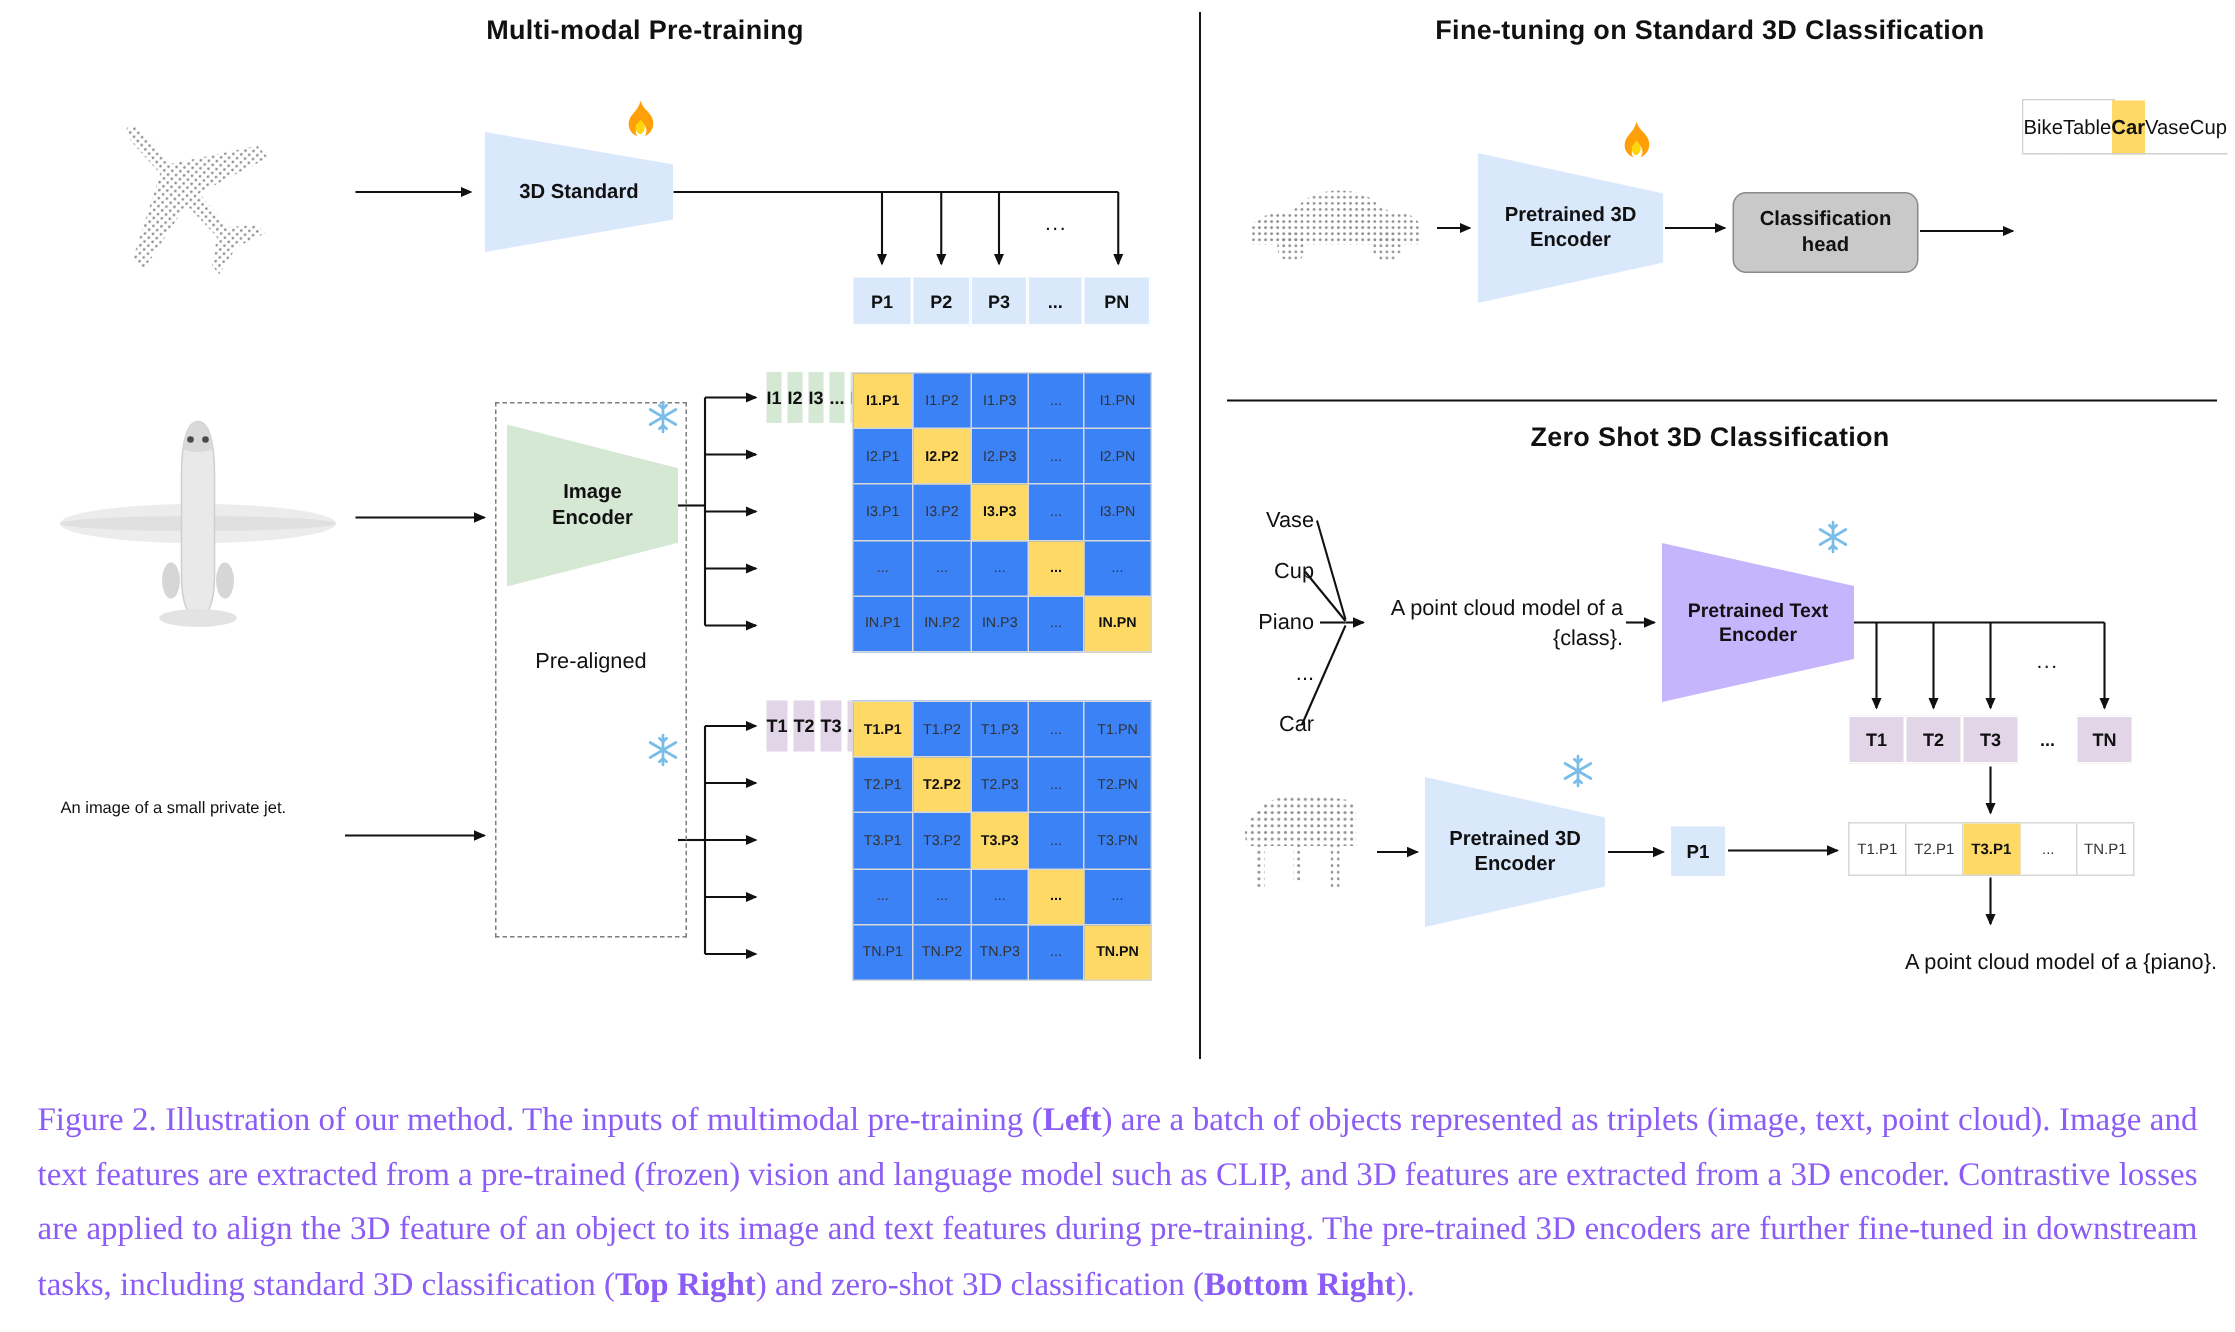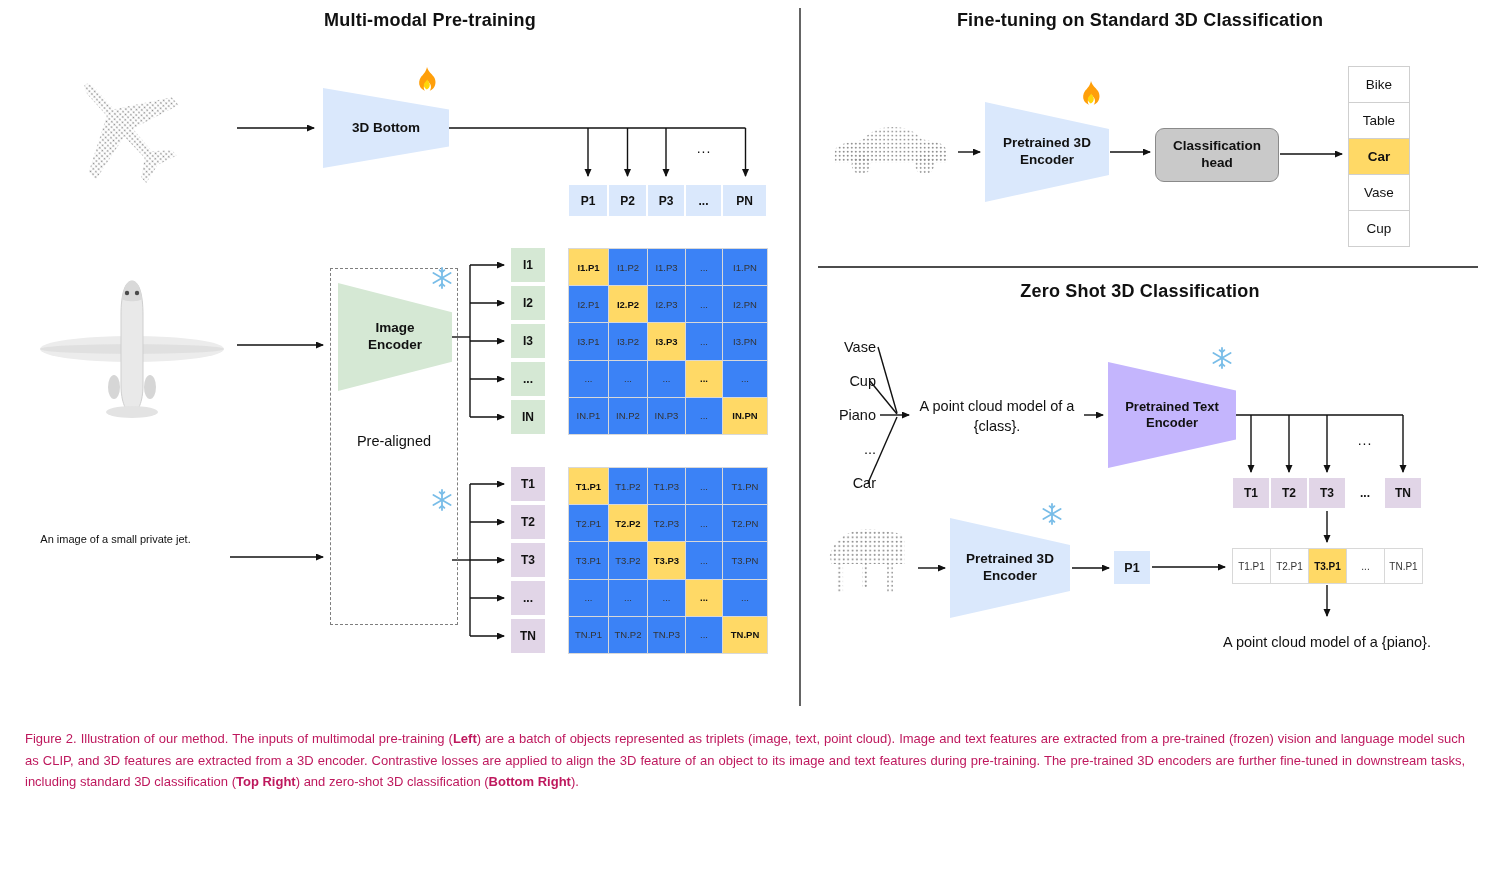--- a/index.html
+++ b/index.html
@@ -7,47 +7,47 @@
   .figure{position:relative;width:1490px;height:712px;background:#fff;overflow:hidden}
   .abs{position:absolute}
   .panel-title{font-weight:bold;font-size:18px;text-align:center;letter-spacing:.2px}
   .trap{position:absolute;display:flex;align-items:center;justify-content:center;text-align:center;
         font-weight:bold;font-size:13.5px;line-height:1.25;padding:0 12px;
         clip-path:polygon(0 0,100% 27%,100% 73%,0 100%)}
   .blue{background:#dae8fc}.green{background:#d5e8d4}.purple{background:#c4b5fd}
   .dashedbox{position:absolute;border:1.6px dashed #7e7e7e}
   .pgrid{display:grid;grid-template-columns:40px 39px 38px 37px 45px}
   .pcell{height:33px;background:#dae8fc;border:1px solid #fff;display:flex;align-items:center;justify-content:center;font-weight:bold;font-size:12px}
-  .labelcol{display:flex;flex-direction:column;gap:4px;width:34px}
+  .labelcol{display:flex;flex-direction:row;gap:4px;width:34px}
   .icell,.tcell{height:34px;display:flex;align-items:center;justify-content:center;font-weight:bold;font-size:12px}
   .icell{background:#d5e8d4}.tcell{background:#e1d5e7}
   .matrix{display:grid;grid-template-columns:40px 39px 38px 37px 45px;grid-auto-rows:37.2px;
           border-left:1px solid #d8d8d8;border-top:1px solid #d8d8d8;background:#3b82f6}
   .mcell{border-right:1px solid #d8d8d8;border-bottom:1px solid #d8d8d8;display:flex;align-items:center;justify-content:center;font-size:9.5px;color:#333}
   .mcell.hl{background:#ffd966;font-weight:bold;color:#111}
-  .classcol{display:flex;flex-direction:column;border:1px solid #cfcfcf;border-bottom:none;background:#fff;width:62px}
+  .classcol{display:flex;flex-direction:row;border:1px solid #cfcfcf;border-bottom:none;background:#fff;width:62px}
   .ccell{height:36px;border-bottom:1px solid #cfcfcf;display:flex;align-items:center;justify-content:center;font-size:13.5px;background:#fff}
   .ccell.hl{background:#ffd966;font-weight:bold}
   .headbox{position:absolute;background:#c9c9c9;border:1.5px solid #8a8a8a;border-radius:9px;
            display:flex;align-items:center;justify-content:center;text-align:center;font-weight:bold;font-size:13.5px;line-height:1.25;padding:0 26px}
   .wordcol{display:flex;flex-direction:column;gap:4px}
   .word{height:30px;display:flex;align-items:center;justify-content:flex-end;font-size:14.5px}
   .zst{display:grid;grid-template-columns:repeat(5,38px)}
   .ztcell{height:32px;background:#e1d5e7;border:1px solid #fff;display:flex;align-items:center;justify-content:center;font-weight:bold;font-size:12px}
   .ztcell.dots{background:transparent;border-color:transparent}
   .zsr{display:grid;grid-template-columns:repeat(5,38px);grid-auto-rows:35px;border-left:1px solid #d8d8d8;border-top:1px solid #d8d8d8;background:#fff}
   .rcell{border-right:1px solid #d8d8d8;border-bottom:1px solid #d8d8d8;display:flex;align-items:center;justify-content:center;font-size:10px;color:#333}
   .rcell.hl{background:#ffd966;font-weight:bold;color:#111}
   .p1cell{background:#dae8fc;display:flex;align-items:center;justify-content:center;font-weight:bold;font-size:12.5px}
   .fan-dots{font-size:14px;letter-spacing:1px;text-align:center}
-  .plain-text{font-size:14.5px;text-align:center;line-height:1.4}
+  .plain-text{font-size:14.5px;text-align:right;line-height:1.4}
   .input-caption{font-size:11px;text-align:center;line-height:1.45}
   .prealigned{font-size:14.5px;text-align:center}
   .caption-wrap{padding:16px 25px 10px 25px}
-  .caption{font-family:Liberation Sans, sans-serif;font-size:13px;line-height:1.66;text-align:justify;color:#be185d}
+  .caption{font-family:Liberation Serif, serif;font-size:22px;line-height:1.66;text-align:justify;color:#8b5cf6}
 </style>
 </head>
 <body>
 
 <svg width="0" height="0" style="position:absolute">
   <defs>
     <pattern id="pcdots" width="4.6" height="4.6" patternUnits="userSpaceOnUse">
       <circle cx="1.7" cy="1.7" r="1.05" fill="#8d8d8d"></circle>
     </pattern>
   </defs>
@@ -114,21 +114,21 @@
 
   <div class="abs panel-title" style="left:230px;top:10px;width:400px">Multi-modal Pre-training</div>
 
   <svg class="abs" style="left:28px;top:48px" width="205" height="168" viewBox="0 0 205 168">
     <g transform="translate(100 84) rotate(-42) scale(0.82) translate(-100 -84)">
       <path d="M100 6c3 0 6 5 6 16v30l62 36v13l-61-16-1 36 19 15v9l-25-7-25 7v-9l19-15-1-36-61 16v-13l62-36V22c0-11 3-16 6-16z" fill="url(#pcdots)"></path>
     </g>
   </svg>
 
   <div class="trap blue" style="left:323px;top:88px;width:126px;height:80px">
-    <span>3D Bottom</span>
+    <span>3D Standard</span>
   </div>
   <svg class="abs" style="left:414px;top:66px" width="26" height="30" viewBox="0 0 24 30">
     <path d="M12 1c1.2 4.6 4.6 6.6 6.8 9.8 2.3 3.4 2.4 8.2-.4 11.4-1 1.2-2.3 2.1-3.7 2.6 1.5-1.9 1.7-4.6.5-6.7-.7-1.2-1.8-2.1-2.5-3.3-.8 1.5-2.3 2.5-3.2 4-1.1 1.9-.9 4.4.5 6-2.1-.7-4-2.2-5-4.2-1.5-3-1-6.8 1-9.5C8 8.5 11 6 12 1z" fill="#ff9f0a"></path>
     <path d="M12.2 13.5c.8 1.9 2.4 3 2.6 5.1.2 2.3-1.4 4.4-3 4.9-1.5-.4-3-2.3-3-4.4 0-2.2 2.3-3.6 3.4-5.6z" fill="#ffd60a"></path>
   </svg>
 
   <div class="abs fan-dots" style="left:690px;top:140px;width:28px">...</div>
 
   <div class="abs pgrid" style="left:568px;top:184px;width:199px">
       <div class="pcell">P1</div>

